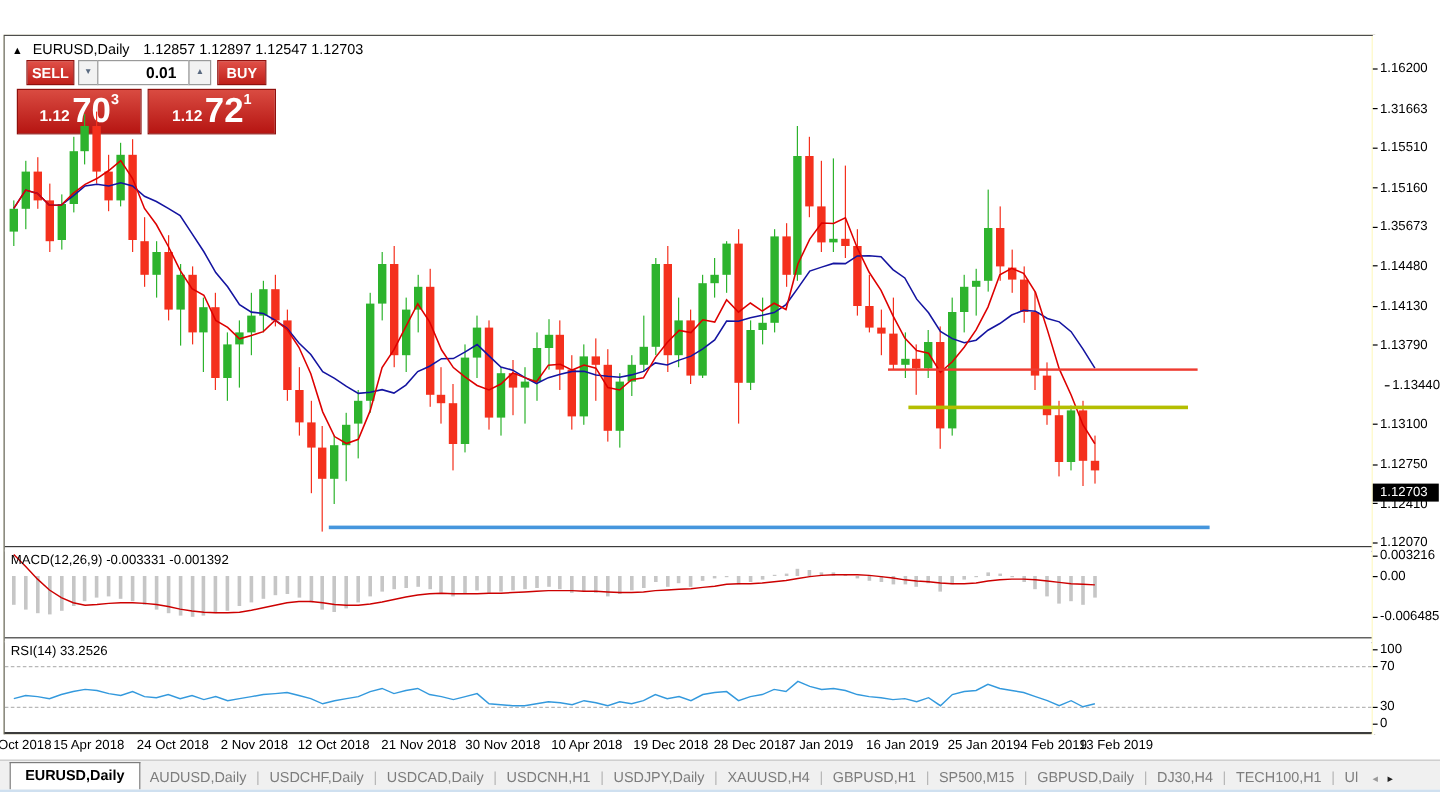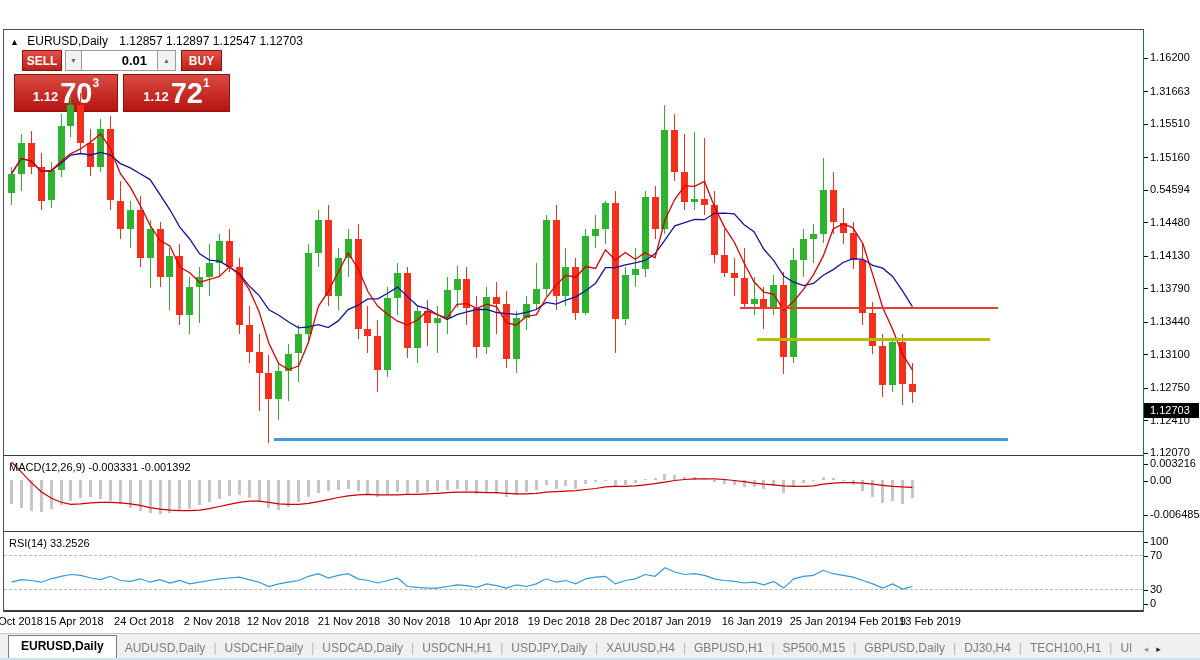--- a/index.html
+++ b/index.html
@@ -6,21 +6,21 @@
   #app{position:relative;width:1200px;height:660px;background:#fff;overflow:hidden;
        font-family:"Liberation Sans",sans-serif;-webkit-font-smoothing:antialiased;}
   
   #toolbar{position:absolute;left:0;top:0;width:1200px;height:28px;background:#f0f0f0;
            border-bottom:1px solid #a8a8a8;display:flex;align-items:center;padding-left:8px;box-sizing:border-box;}
   .tf-btn{font-size:11px;color:#333;padding:3px 7px;margin-right:3px;border:1px solid transparent;cursor:default;}
   .tf-btn.active{background:#fdfdfd;border:1px solid #8a8a8a;}
   .tb-sep{width:1px;height:20px;background:#bdbdbd;margin:0 6px;}
   
   #plot{position:absolute;left:3px;top:29px;width:1141px;height:583px;border:1px solid #4d4d4d;
-        background:#0f766e;box-sizing:content-box;}
+        background:#fef9c3;box-sizing:content-box;}
   .pane{position:absolute;left:0;width:1139px;overflow:hidden;background:#fff;}
   #pane-main{top:0;height:425px;}
   #pane-macd{top:428px;height:73px;}
   #pane-rsi{top:504px;height:76px;}
   .pane-sep{position:absolute;left:0;width:1139px;height:3px;border-top:1px solid #3c3c3c;
             border-bottom:1px solid #3c3c3c;background:#fff;}
   #sep1{top:425px;} #sep2{top:501px;} #sep3{top:580px;height:1px;border-bottom:none;background:#3c3c3c;}
   
   #title-row{position:absolute;left:6px;top:4px;font-size:12px;color:#000;white-space:nowrap;}
   #title-row .sym{margin-right:8px;}
@@ -406,44 +406,44 @@
       </div>
     <div class="pane-sep" id="sep3"></div>
   </div>
 
   <div id="axis">
     <div id="cur-price" style="top: 374px;">1.12703</div>
   <div class="ax-label" style="top: 22px;"><span class="dash"></span><span>1.16200</span></div>
       <div class="ax-label" style="top: 55.5px;"><span class="dash"></span><span>1.31663</span></div>
       <div class="ax-label" style="top: 88px;"><span class="dash"></span><span>1.15510</span></div>
       <div class="ax-label" style="top: 121.5px;"><span class="dash"></span><span>1.15160</span></div>
-      <div class="ax-label" style="top: 154px;"><span class="dash"></span><span>0.54594</span></div>
+      <div class="ax-label" style="top: 154px;"><span class="dash"></span><span>1.35673</span></div>
       <div class="ax-label" style="top: 186.5px;"><span class="dash"></span><span>1.14480</span></div>
       <div class="ax-label" style="top: 220px;"><span class="dash"></span><span>1.14130</span></div>
       <div class="ax-label" style="top: 252.5px;"><span class="dash"></span><span>1.13790</span></div>
-      <div class="ax-label" style="top: 286px;"><span class="dash"></span><span>1.13440</span></div>
+      <div class="ax-label" style="top: 286px; text-align: right;"><span class="dash"></span><span>1.13440</span></div>
       <div class="ax-label" style="top: 318.5px;"><span class="dash"></span><span>1.13100</span></div>
       <div class="ax-label" style="top: 352px;"><span class="dash"></span><span>1.12750</span></div>
       <div class="ax-label" style="top: 384.5px;"><span class="dash"></span><span>1.12410</span></div>
       <div class="ax-label" style="top: 417px;"><span class="dash"></span><span>1.12070</span></div>
       <div class="ax-label" style="top: 428px;"><span class="dash"></span><span>0.003216</span></div>
       <div class="ax-label" style="top: 445px;"><span class="dash"></span><span>0.00</span></div>
       <div class="ax-label" style="top: 479.4px;"><span class="dash"></span><span>-0.006485</span></div>
       <div class="ax-label" style="top: 506px;"><span class="dash"></span><span>100</span></div>
       <div class="ax-label" style="top: 520px;"><span class="dash"></span><span>70</span></div>
       <div class="ax-label" style="top: 554px;"><span class="dash"></span><span>30</span></div>
       <div class="ax-label" style="top: 568px;"><span class="dash"></span><span>0</span></div>
     </div>
 
   <div id="date-axis">
       <div class="dtick" style="left: 16px;">5 Oct 2018</div>
       <div class="dtick" style="left: 74px;">15 Apr 2018</div>
       <div class="dtick" style="left: 144px;">24 Oct 2018</div>
       <div class="dtick" style="left: 212px;">2 Nov 2018</div>
-      <div class="dtick" style="left: 278px;">12 Nov 2018</div>
+      <div class="dtick" style="left: 278px;">12 Oct 2018</div>
       <div class="dtick" style="left: 349px;">21 Nov 2018</div>
       <div class="dtick" style="left: 419px;">30 Nov 2018</div>
       <div class="dtick" style="left: 489px;">10 Apr 2018</div>
       <div class="dtick" style="left: 559px;">19 Dec 2018</div>
       <div class="dtick" style="left: 626px;">28 Dec 2018</div>
       <div class="dtick" style="left: 684px;">7 Jan 2019</div>
       <div class="dtick" style="left: 752px;">16 Jan 2019</div>
       <div class="dtick" style="left: 820px;">25 Jan 2019</div>
       <div class="dtick" style="left: 878px;">4 Feb 2019</div>
       <div class="dtick" style="left: 930px;">13 Feb 2019</div>

